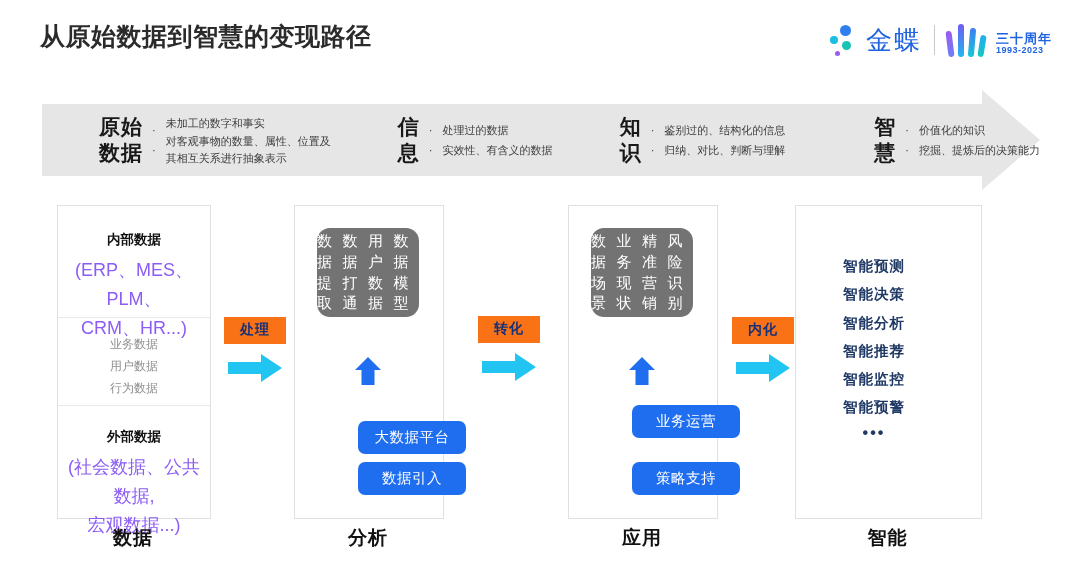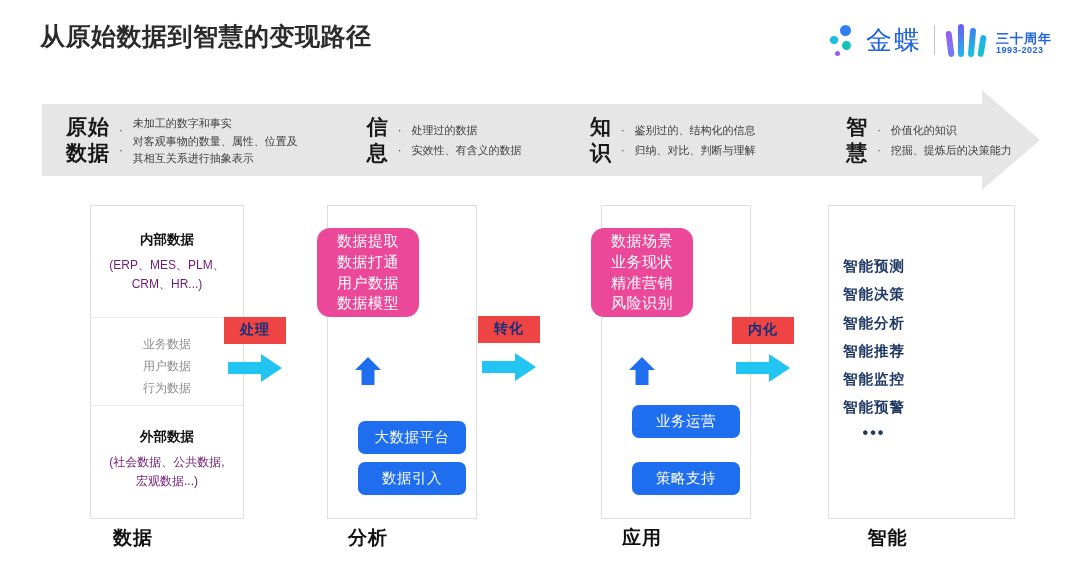--- a/index.html
+++ b/index.html
@@ -47,68 +47,68 @@
   
   .banner{
     position:absolute;left:42px;top:90px;width:998px;height:100px;
     background:#e6e6e6;
     clip-path:polygon(0 14px, 940px 14px, 940px 0, 998px 50px, 940px 100px, 940px 86px, 0 86px);
   }
   .banner-inner{position:absolute;left:42px;top:90px;width:998px;height:100px;display:flex;}
   .stage{display:flex;align-items:center;height:100px;}
   .stage-title{
     font-size:21px;font-weight:bold;color:#181818;
-    line-height:1.22;letter-spacing:1px;white-space:nowrap;text-align:left;
+    line-height:1.22;letter-spacing:1px;white-space:nowrap;text-align:left;margin-left:33px;
   }
   .stage-bullets{display:flex;align-items:center;}
   .bullet-col{
     display:flex;flex-direction:column;justify-content:center;
     font-size:11px;color:#3d3d3d;line-height:1.85;margin-left:10px;
   }
   .dot-col{
     display:flex;flex-direction:column;justify-content:center;
     font-size:11px;color:#3d3d3d;line-height:1.85;margin-left:9px;
   }
   .bullet-line{white-space:nowrap;}
   .bullet-line.wrap{white-space:normal;max-width:175px;line-height:1.55;}
 
   .st1{width:300px;padding-left:24px;}
   .st2{width:220px;padding-left:10px;}
   .st3{width:250px;padding-left:10px;}
   .st4{width:200px;padding-left:14px;}
 
   
-  .col{position:absolute;top:205px;border:1px solid #e0e0e0;background:#fff;margin-left:33px;}
+  .col{position:absolute;top:205px;border:1px solid #e0e0e0;background:#fff;}
   .col-1{left:57px;width:152px;height:312px;}
   .col-2{left:294px;width:148px;height:312px;}
   .col-3{left:568px;width:148px;height:312px;}
   .col-4{left:795px;width:185px;height:312px;}
 
   .col-label{
     position:absolute;top:525px;font-size:19px;font-weight:bold;color:#111;
     text-align:center;letter-spacing:1px;
   }
   .cl-1{left:57px;width:152px;}
   .cl-2{left:294px;width:148px;}
   .cl-3{left:568px;width:148px;}
   .cl-4{left:795px;width:185px;}
 
   
   .c1-sec{box-sizing:border-box;text-align:center;}
   .c1-top{height:112px;padding-top:25px;border-bottom:1px solid #eaeaea;}
   .c1-mid{height:88px;padding-top:16px;border-bottom:1px solid #eaeaea;}
   .c1-bot{height:110px;padding-top:22px;}
   .c1-h{font-size:13.5px;font-weight:bold;color:#111;margin-bottom:7px;}
-  .c1-sub{font-size:12px;color:#701a75;line-height:1.62;padding:0 9px;}
+  .c1-sub{font-size:18px;color:#8b5cf6;line-height:1.62;padding:0 9px;}
   .c1-gray{font-size:12px;color:#8f8f8f;line-height:1.82;}
 
   
   .blue-card{
-    position:absolute;background:#ec4899;color:#fff;border-radius:13px;
-    display:flex;flex-direction:column;align-items:center;justify-content:center;
+    position:absolute;background:#737373;color:#fff;border-radius:13px;
+    display:flex;flex-direction:row;align-items:center;justify-content:center;
     font-size:15px;line-height:1.38;letter-spacing:.5px;
   }
   .bc-2{left:317px;top:228px;width:102px;height:89px;}
   .bc-3{left:591px;top:228px;width:102px;height:89px;}
 
   .up-arrow{position:absolute;width:26px;height:28px;}
   .up-arrow svg{display:block;}
   .ua-2{left:355px;top:357px;}
   .ua-3{left:629px;top:357px;}
 
@@ -129,21 +129,21 @@
     line-height:1.95;letter-spacing:1px;
   }
   .c4-ellipsis{font-size:16px;letter-spacing:2px;line-height:1.4;}
 
   
   .conn{position:absolute;width:62px;}
   .cn-1{left:224px;top:317px;}
   .cn-2{left:478px;top:316px;font-family:Liberation Mono, monospace;}
   .cn-3{left:732px;top:317px;}
   .conn-badge{
-    background:#ef4444;color:#15307a;font-weight:bold;font-size:14px;
+    background:#f97316;color:#15307a;font-weight:bold;font-size:14px;
     text-align:center;padding:4px 0 5px;letter-spacing:1px;
   }
   .conn-arrow{margin-top:10px;display:flex;justify-content:center;}
 </style>
 </head>
 <body>
 
 <div class="root">
 
   <div class="page-title">从原始数据到智慧的变现路径</div>

